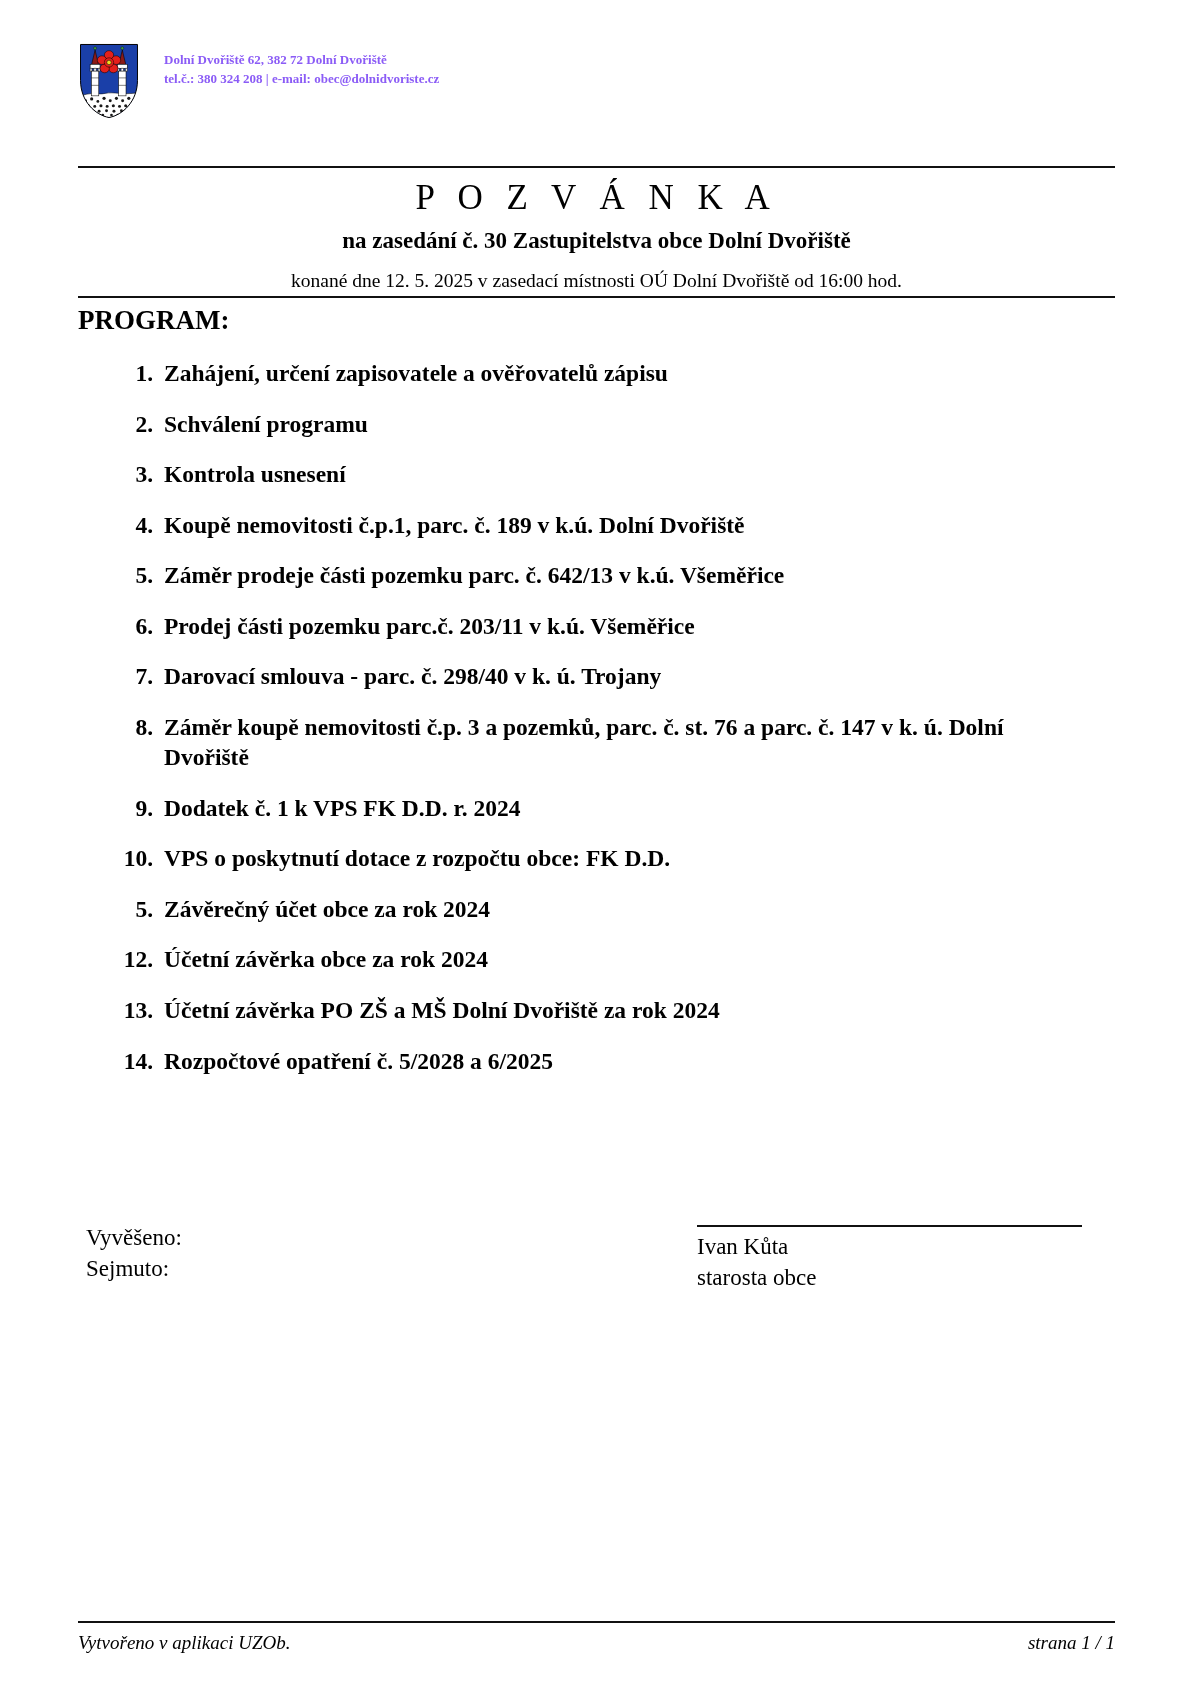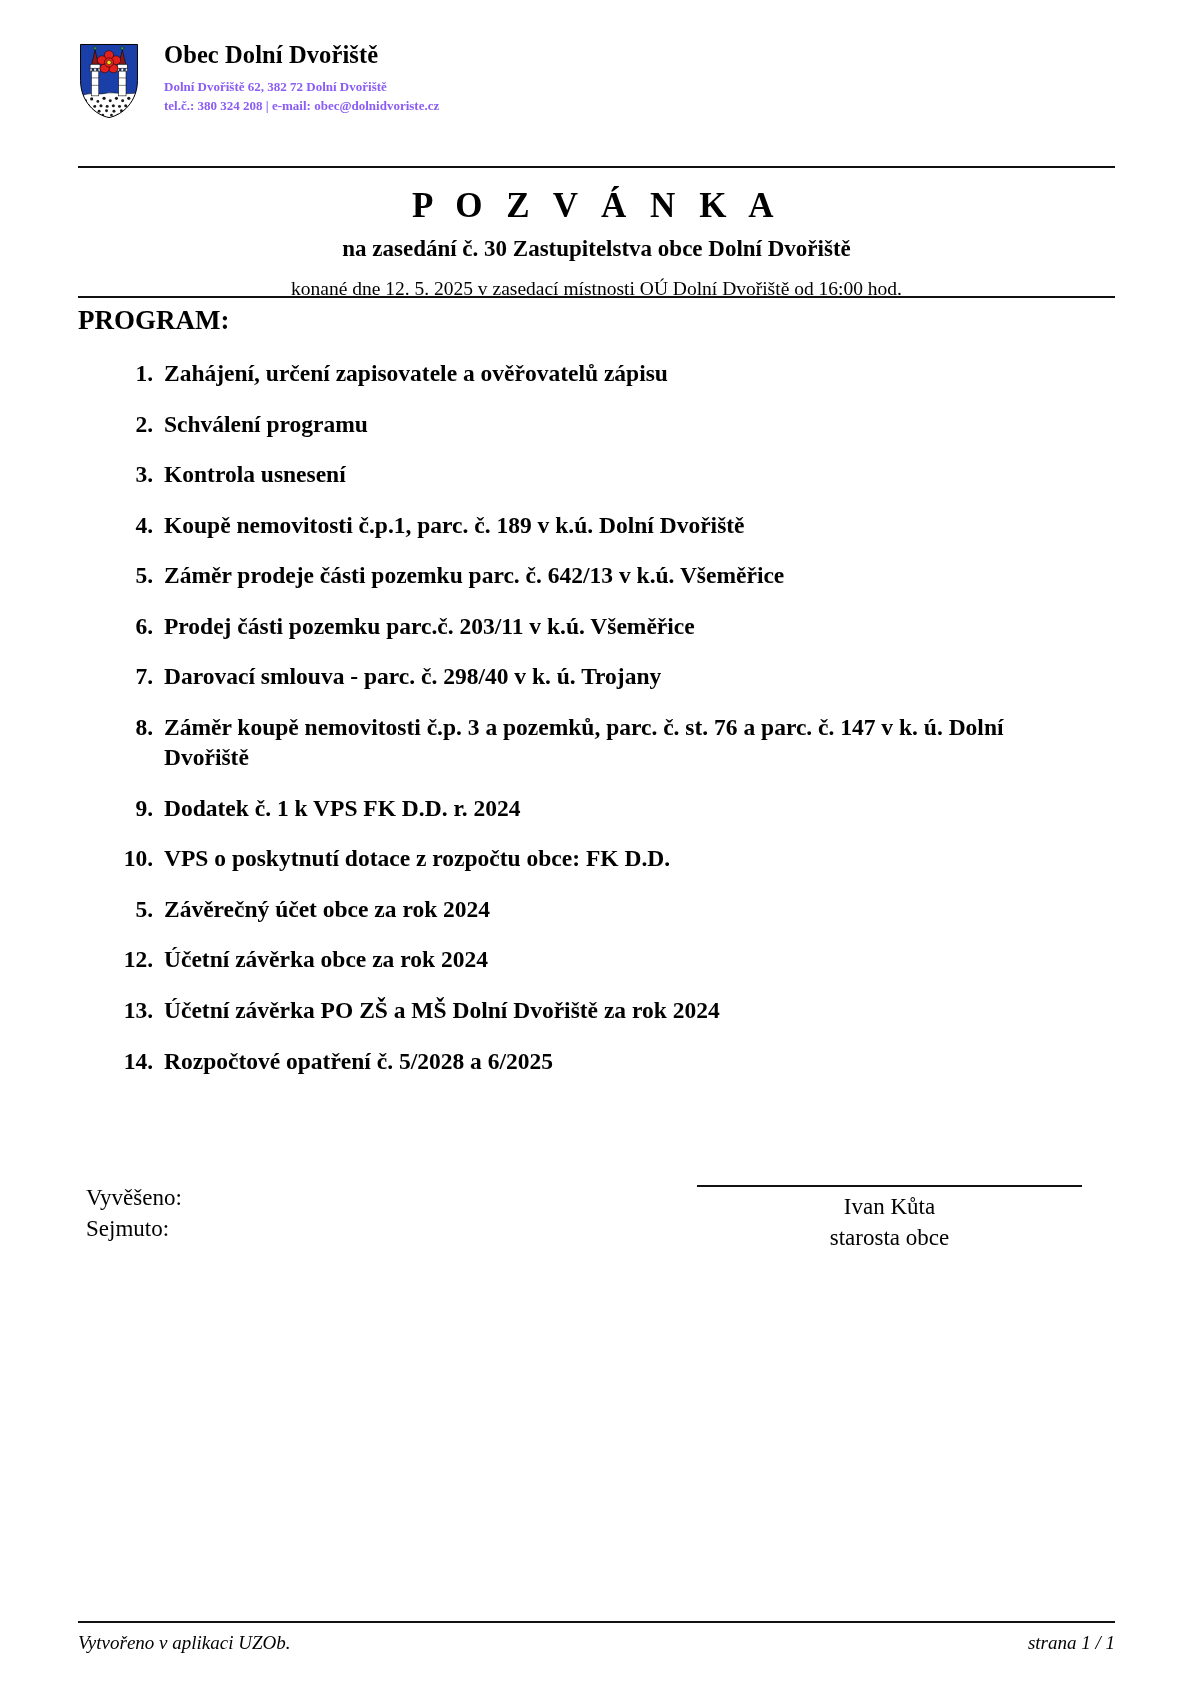--- a/index.html
+++ b/index.html
@@ -74,25 +74,25 @@
 
   
   .title-block {
     position: absolute;
     left: 78px;
     top: 168px;
     width: 1037px;
     text-align: center;
   }
   .doc-title {
-    font-weight: bold;
+    font-weight: normal;
     font-size: 35px;
     letter-spacing: 7.5px;
     line-height: 1.25;
-    margin-top: 16px;
+    margin-top: 8px;
   }
   .doc-subtitle {
     font-weight: bold;
     font-size: 23px;
     line-height: 1.3;
     margin-top: 6px;
   }
   .doc-when {
     font-size: 19.5px;
     line-height: 1.3;
@@ -133,39 +133,38 @@
   }
   .agenda-text {
     flex: 1 1 auto;
     max-width: 925px;
   }
 
   
   .sig-area {
     position: absolute;
     left: 78px;
-    top: 1105px;
+    top: 1145px;
     width: 1037px;
     height: 110px;
   }
   .posting {
     position: absolute;
     left: 8px;
     top: 78px;
     font-size: 23px;
     line-height: 1.33;
   }
   .posting div { white-space: nowrap; }
 
   .sig-box {
     position: absolute;
     left: 619px;
     top: 0;
     width: 385px;
-    text-align: center;
   }
   .sig-line {
     width: 385px;
     height: 0;
     border-top: 2.2px solid #111;
     margin-top: 80px;
   }
   .sig-name {
     font-size: 23px;
     line-height: 1.33;
@@ -265,21 +264,20 @@
             <ellipse cx="-11.4" cy="-3.7" rx="7.5" ry="7"></ellipse>
           </g>
           <circle cx="0" cy="0" r="7.5" fill="#e3201c" stroke="#000" stroke-width="0.8"></circle>
           <circle cx="0" cy="0" r="3.6" fill="#f2dd22" stroke="#000" stroke-width="0.8"></circle>
         </g>
       </g>
       <path d="M4,4 L96,4 L96,62 C96,96 72,118 50,122 C28,118 4,96 4,62 Z" fill="none" stroke="#000" stroke-width="1.6"></path>
     </svg>
 
     <div class="header-text">
-      <div class="org-name">Obec Dolní Dvořiště</div>
       <div class="org-line">Dolní Dvořiště 62, 382 72 Dolní Dvořiště</div>
       <div class="org-line">tel.č.: 380 324 208 | e-mail: obec@dolnidvoriste.cz</div>
     </div>
   </div>
 
   <div class="rule rule-top"></div>
   <div class="rule rule-mid"></div>
 
   <div class="title-block">
     <div class="doc-title">P O Z V Á N K A</div>

